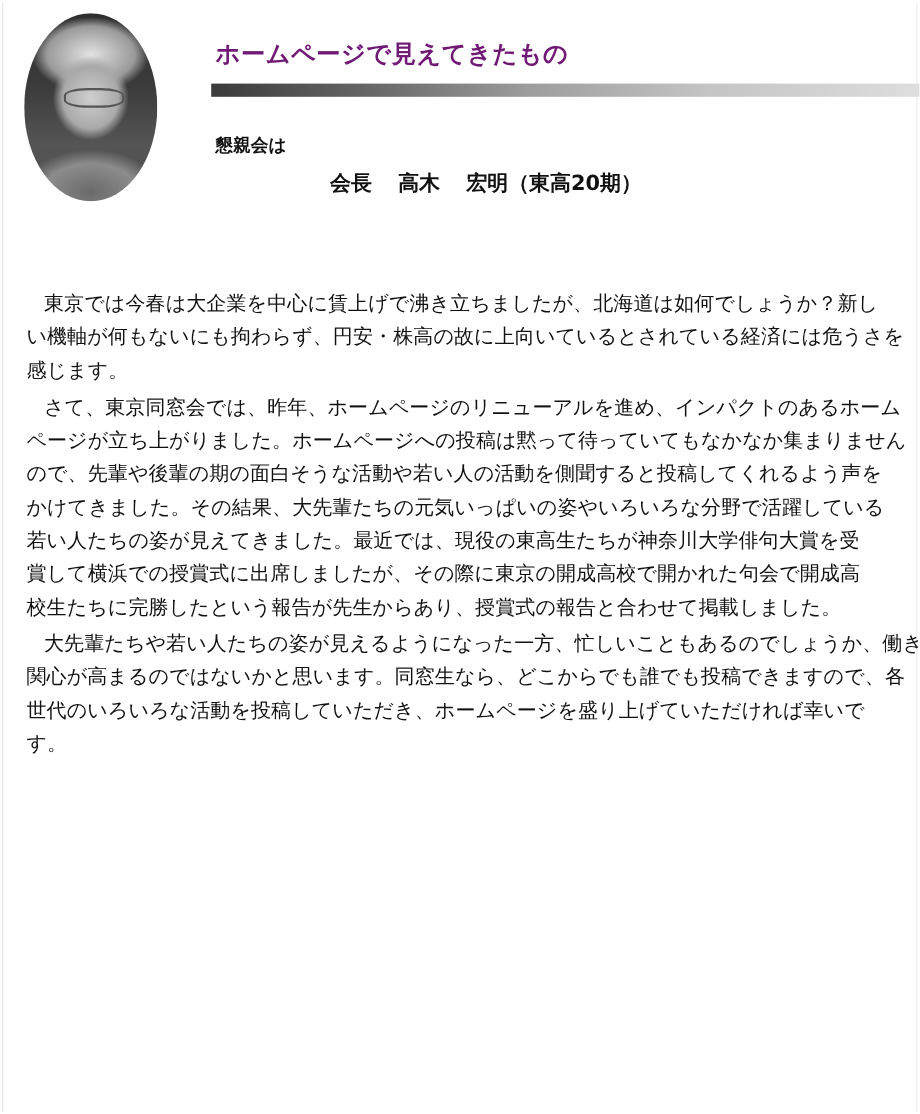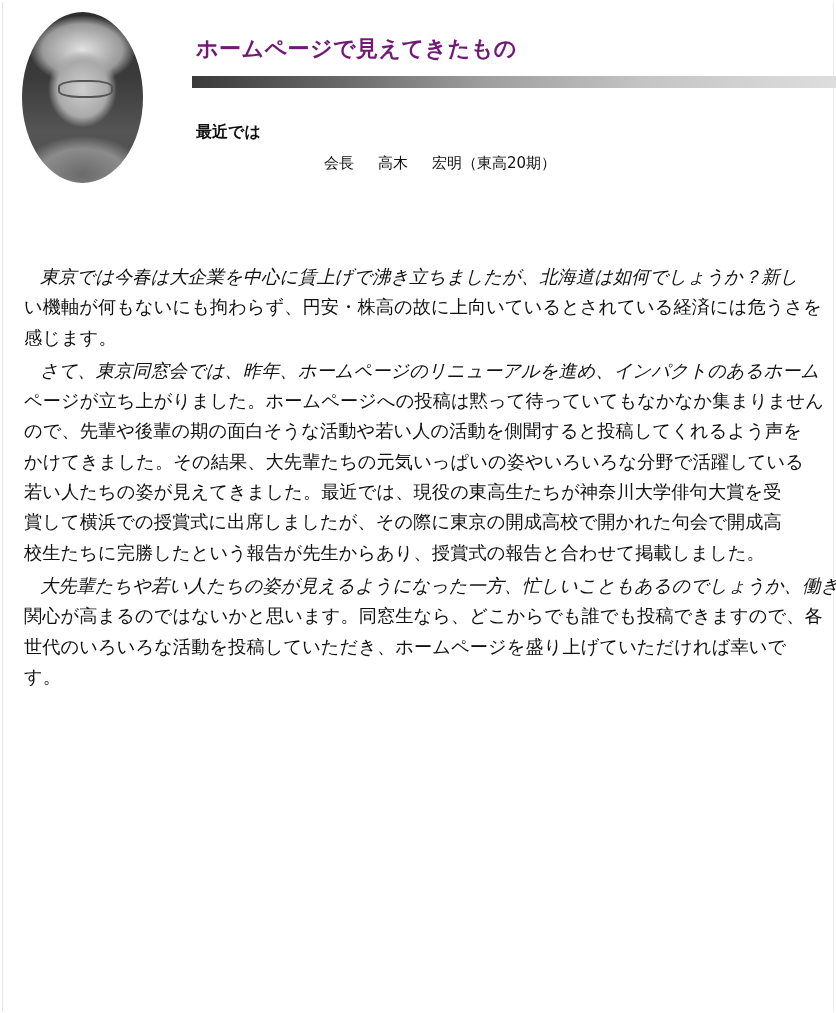--- a/index.html
+++ b/index.html
@@ -19,41 +19,41 @@
   }
   .photo .glasses { position: absolute; left: 30%; top: 40%; width: 42%; height: 8%; border: 2px solid #555; border-radius: 40%; }
   .title {
     position: absolute; left: 196px; top: 34px; font-size: 22px; font-weight: bold; letter-spacing: 0.5px; color: #701a75;
   }
   .title-bar {
     position: absolute; left: 192px; top: 76px; width: 644px; height: 12px;
     background: linear-gradient(90deg, #3a3a3a 0%, #666 22%, #9d9d9d 45%, #c4c4c4 70%, #dedede 100%);
   }
   .org { position: absolute; left: 196px; top: 122px; font-size: 16px; font-weight: bold; }
-  .author { position: absolute; left: 324px; top: 154px; font-size: 15px; font-weight: normal; white-space: pre; }
+  .author { position: absolute; left: 300px; top: 154px; font-size: 19px; font-weight: bold; white-space: pre; }
   .author span { margin-right: 24px; }
   .author span:last-child { margin-right: 0; }
   .body { position: absolute; left: 24px; top: 262px; width: 800px; font-size: 18.2px; line-height: 30.3px; letter-spacing: 0.1px; }
   .line { white-space: nowrap; height: 30.3px; display: block; }
-  .line.indent { padding-left: 16px; font-style: italic; }
+  .line.indent { padding-left: 16px; }
   .para-gap { height: 3px; }
 </style>
 </head>
 <body>
 
 <div class="frame"></div>
 
 <div class="photo">
   <div class="glasses"></div>
 </div>
 
 <div class="title">ホームページで見えてきたもの</div>
 <div class="title-bar"></div>
 
-<div class="org">最近では</div>
+<div class="org">懇親会は</div>
 <div class="author"><span>会長</span><span>高木</span><span>宏明（東高20期）</span></div>
 
 <div class="body">
   <div>
     <span class="line indent">東京では今春は大企業を中心に賃上げで沸き立ちましたが、北海道は如何でしょうか？新し</span>
     <span class="line">い機軸が何もないにも拘わらず、円安・株高の故に上向いているとされている経済には危うさを</span>
     <span class="line">感じます。</span>
   </div>
   <div class="para-gap"></div>
   <div>

